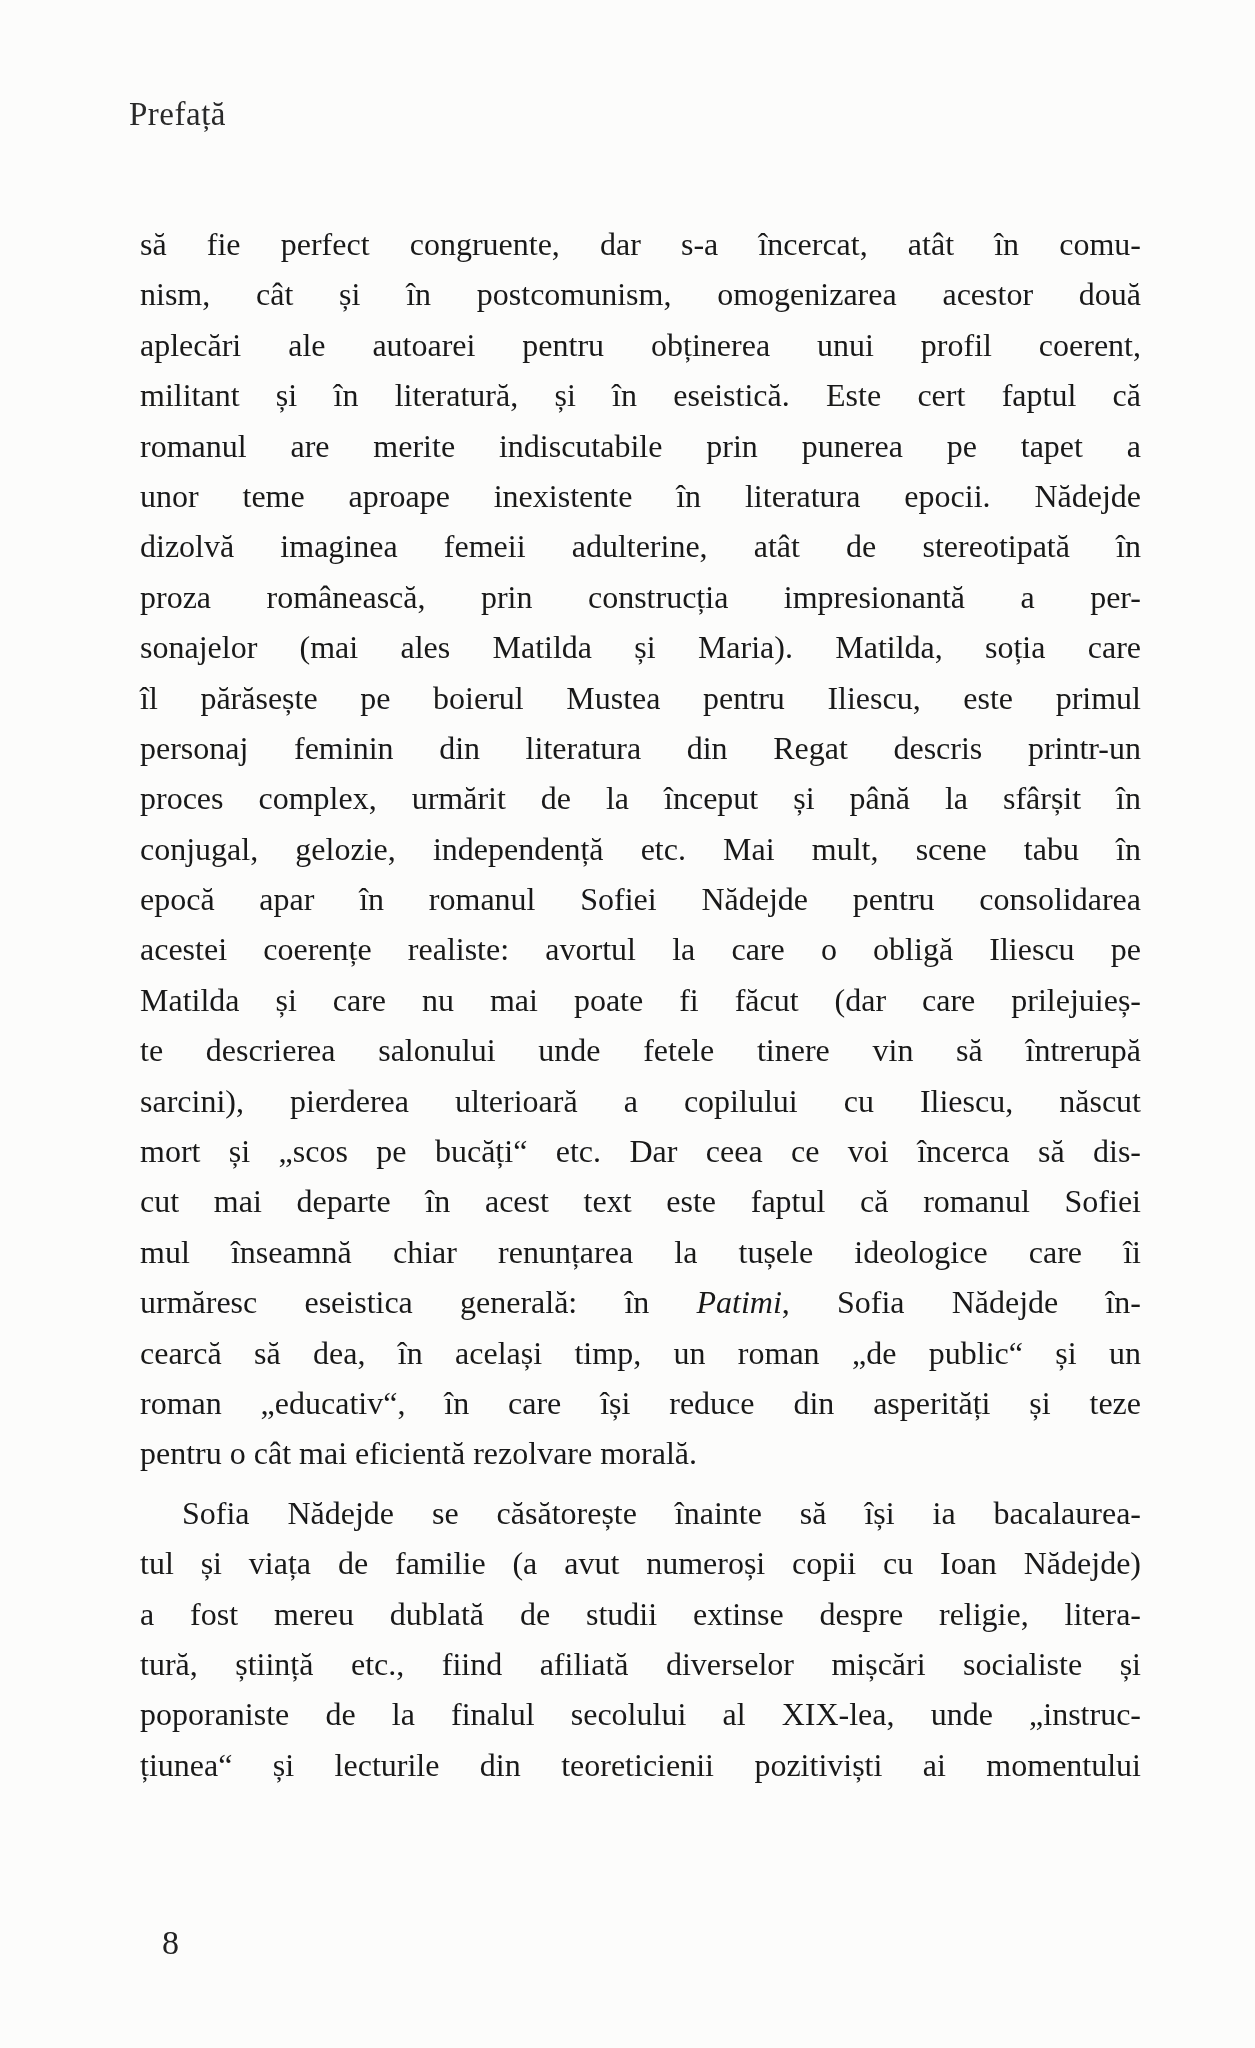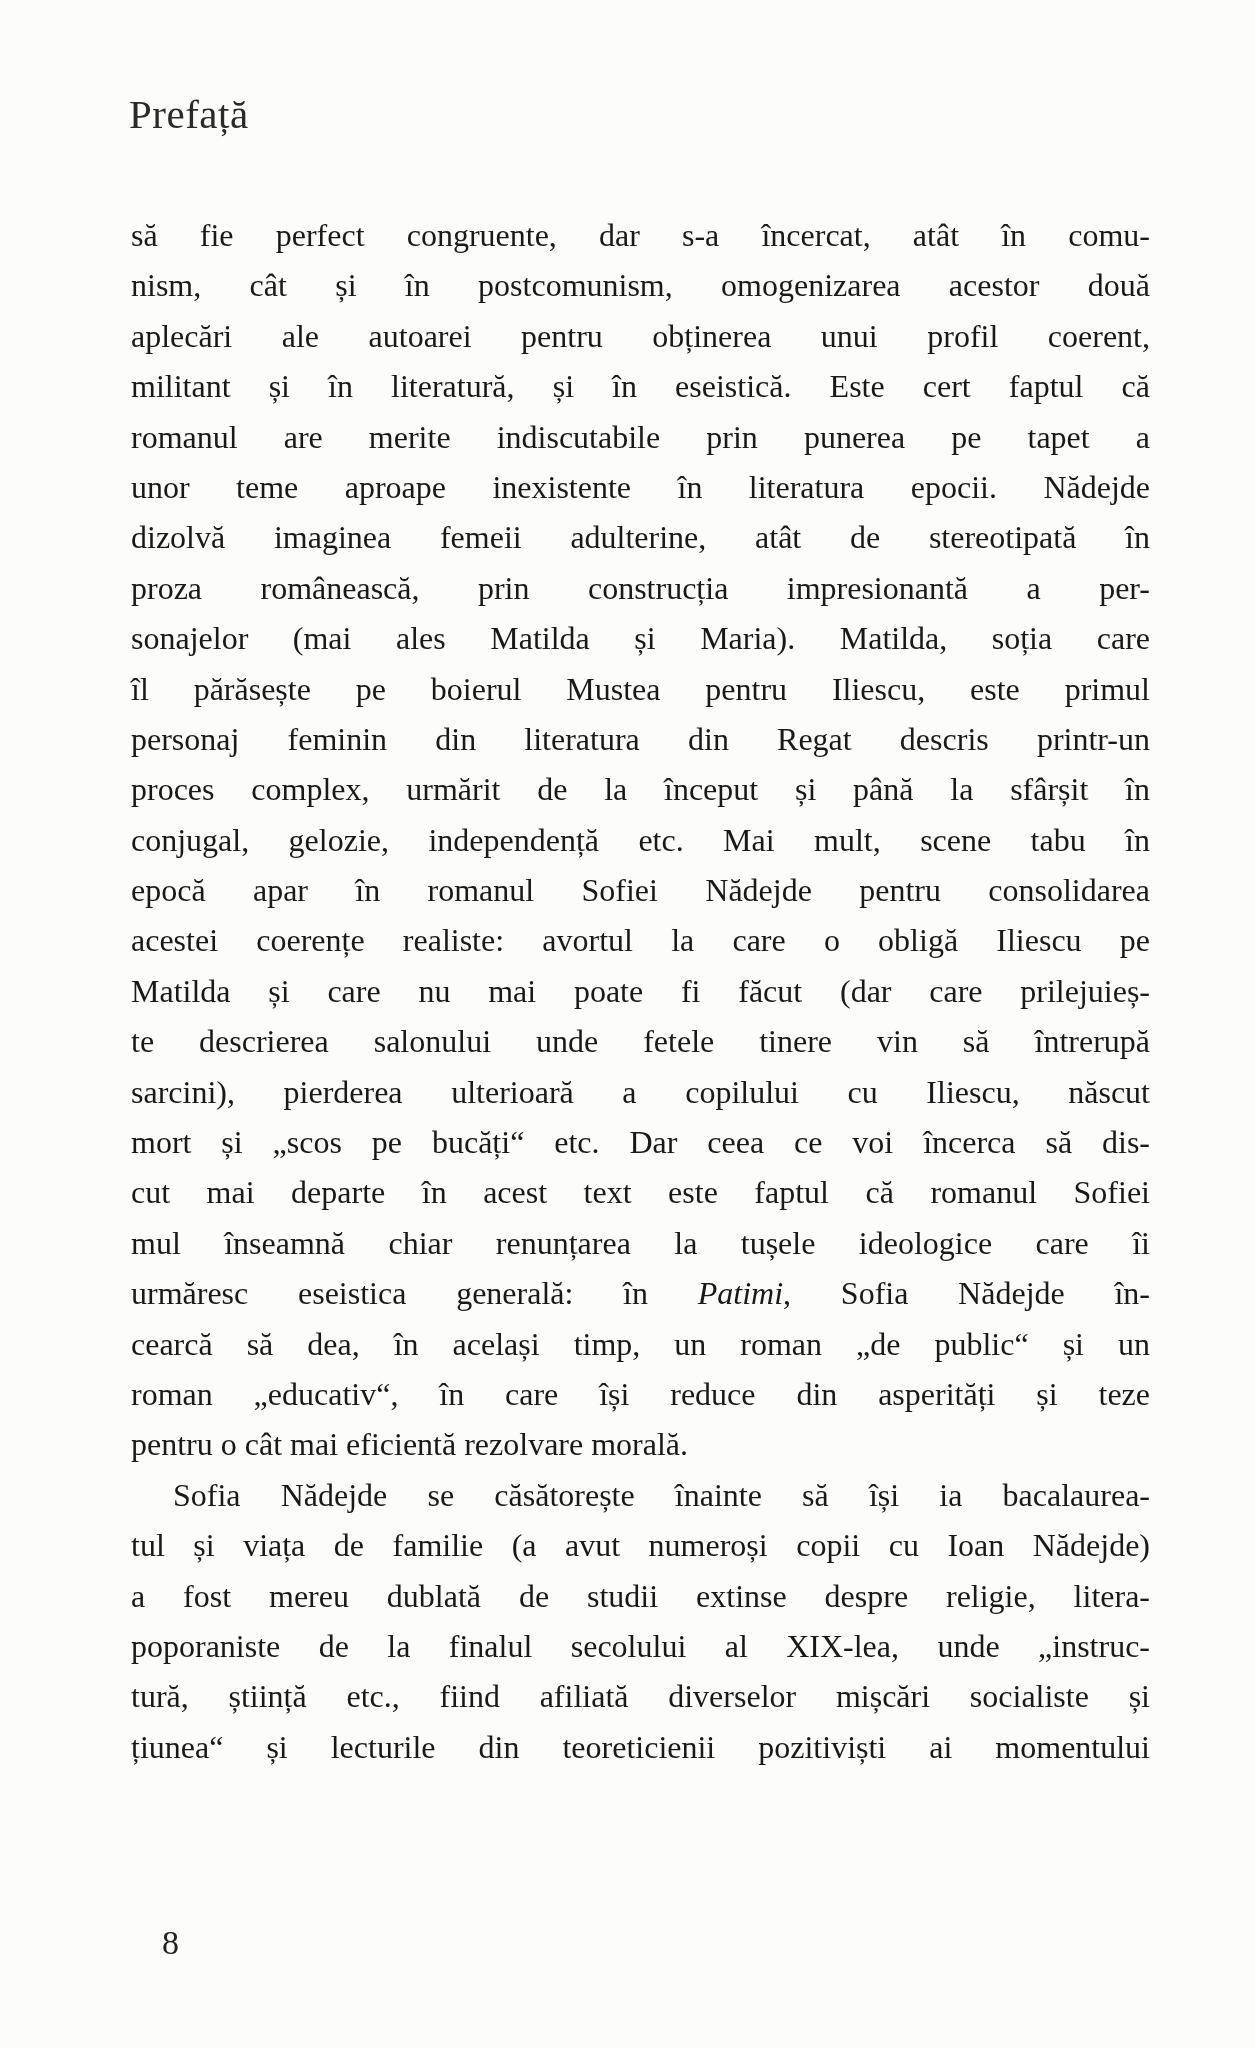--- a/index.html
+++ b/index.html
@@ -14,36 +14,36 @@
     margin: 0 auto;
     background: #fcfcfb;
     overflow: hidden;
     font-family: "Liberation Serif", "DejaVu Serif", serif;
     color: #1b1b1b;
   }
   .running-header {
     position: absolute;
     left: 129px;
     top: 94px;
-    font-size: 41px;
+    font-size: 33px;
     line-height: 40px;
     color: #2a2a2a;
     letter-spacing: 0.5px;
   }
   .body-text {
     position: absolute;
     left: 131px;
     top: 210px;
     width: 1019px;
     font-size: 32px;
     line-height: 50.4px;
     color: #191919;
   }
   .paragraph {
-    margin: 0;
+    margin: 9px;
   }
   .line {
     text-align: justify;
     text-align-last: justify;
     height: 50.4px;
     overflow: visible;
   }
   .line.flush {
     text-align-last: left;
   }
@@ -93,20 +93,20 @@
         <div class="line">mul înseamnă chiar renunțarea la tușele ideologice care îi</div>
         <div class="line"><span>urmăresc eseistica generală: în </span><span class="italic">Patimi</span><span>, Sofia Nădejde în-</span></div>
         <div class="line">cearcă să dea, în același timp, un roman „de public“ și un</div>
         <div class="line">roman „educativ“, în care își reduce din asperități și teze</div>
         <div class="line flush">pentru o cât mai eficientă rezolvare morală.</div>
       </div>
       <div class="paragraph">
         <div class="line indented">Sofia Nădejde se căsătorește înainte să își ia bacalaurea-</div>
         <div class="line">tul și viața de familie (a avut numeroși copii cu Ioan Nădejde)</div>
         <div class="line">a fost mereu dublată de studii extinse despre religie, litera-</div>
+        <div class="line">tură, știință etc., fiind afiliată diverselor mișcări socialiste și</div>
         <div class="line">poporaniste de la finalul secolului al XIX-lea, unde „instruc-</div>
-        <div class="line">tură, știință etc., fiind afiliată diverselor mișcări socialiste și</div>
         <div class="line">țiunea“ și lecturile din teoreticienii pozitiviști ai momentului</div>
       </div>
     </div>
 
   <div class="page-number">8</div>
 </div>
 
 </body></html>

